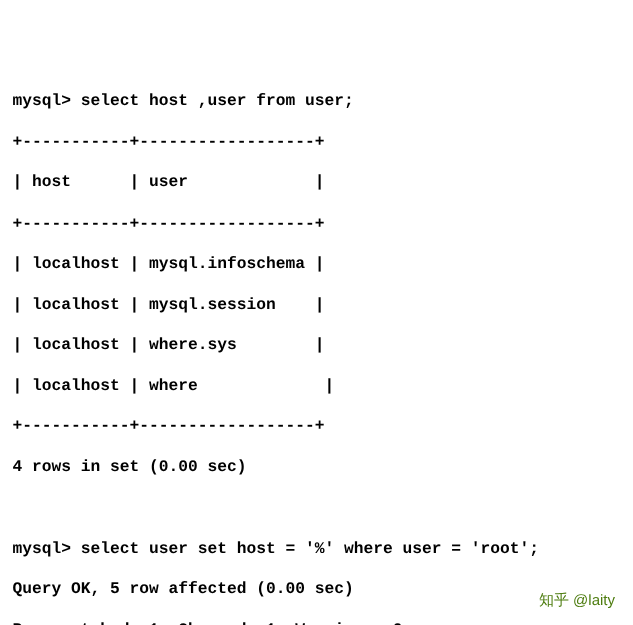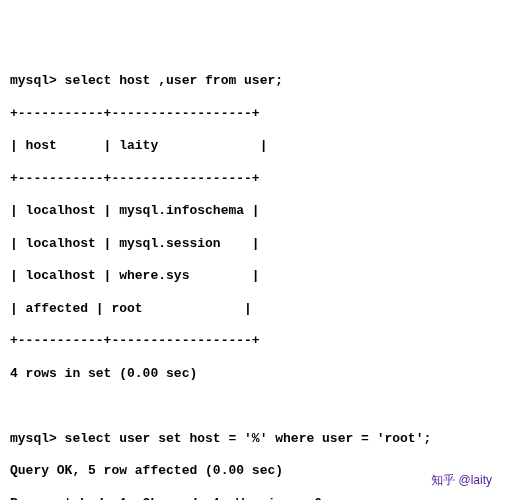--- a/index.html
+++ b/index.html
@@ -18,36 +18,36 @@
       white-space: pre;
     }
     .line { white-space: pre; }
     .watermark {
       position: absolute;
       bottom: 12px;
       right: 14px;
       font-family: Arial, sans-serif;
       font-size: 12px;
       font-weight: normal;
-      color: #4c1d95;
+      color: #4d7c0f;
     }
   </style>
 </head>
 <body>
 
 
 
 <div class="line"><span>mysql&gt; </span><span>select host ,user from user;</span></div>
 <div class="line">+-----------+------------------+</div>
-<div class="line">| host      | laity             |</div>
+<div class="line">| host      | user             |</div>
 <div class="line">+-----------+------------------+</div>
 <div class="line">| localhost | mysql.infoschema |</div>
 <div class="line">| localhost | mysql.session    |</div>
 <div class="line">| localhost | where.sys        |</div>
-<div class="line">| affected | root             |</div>
+<div class="line">| localhost | where             |</div>
 <div class="line">+-----------+------------------+</div>
 <div class="line">4 rows in set (0.00 sec)</div>
 <div class="line"> </div>
 <div class="line"><span>mysql&gt; </span><span>select user set host = '%' where user = 'root';</span></div>
 <div class="line">Query OK, 5 row affected (0.00 sec)</div>
 <div class="line">Rows matched: 1  Changed: 1  Warnings: 0</div>
 
 
 
 

